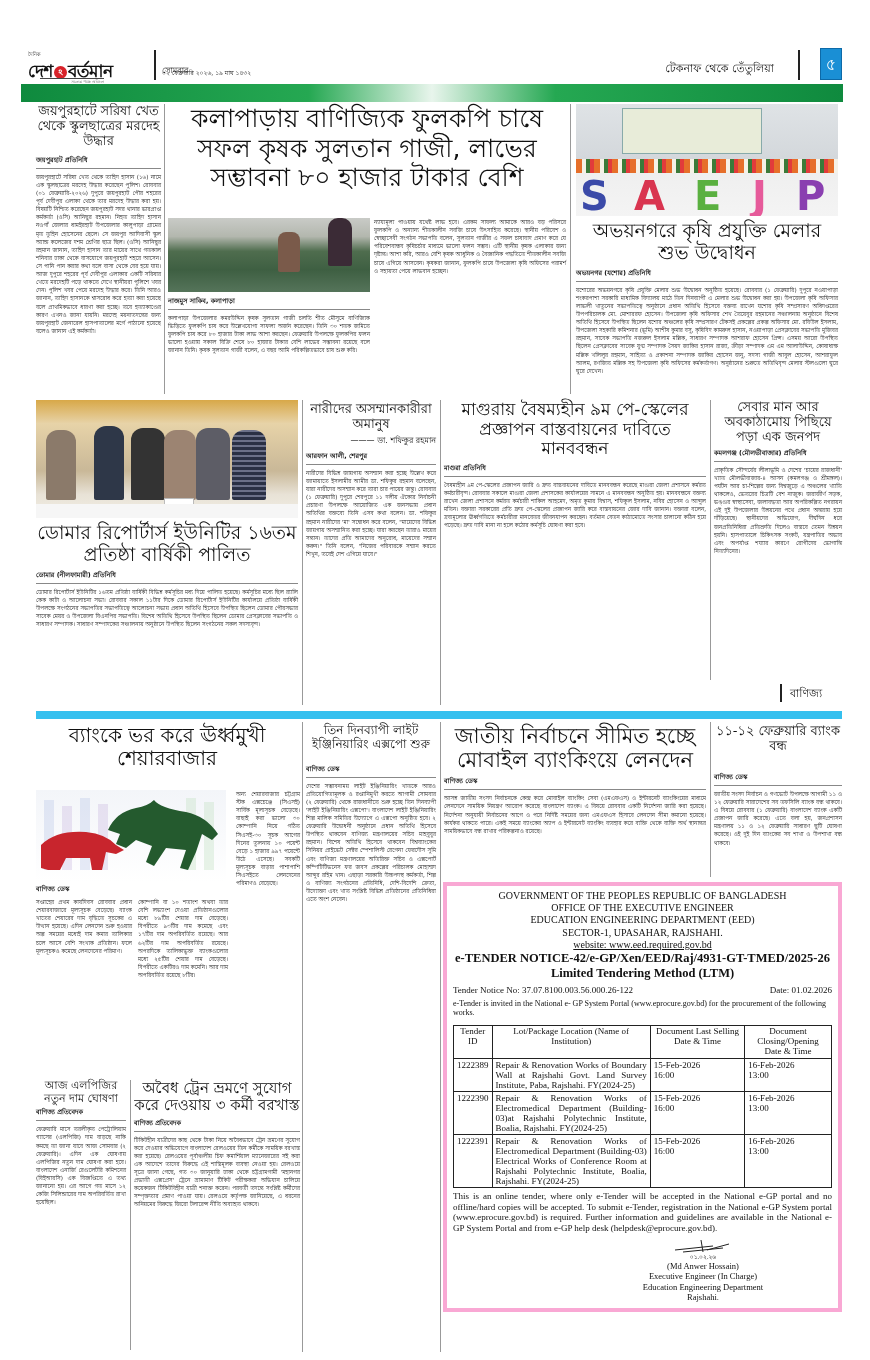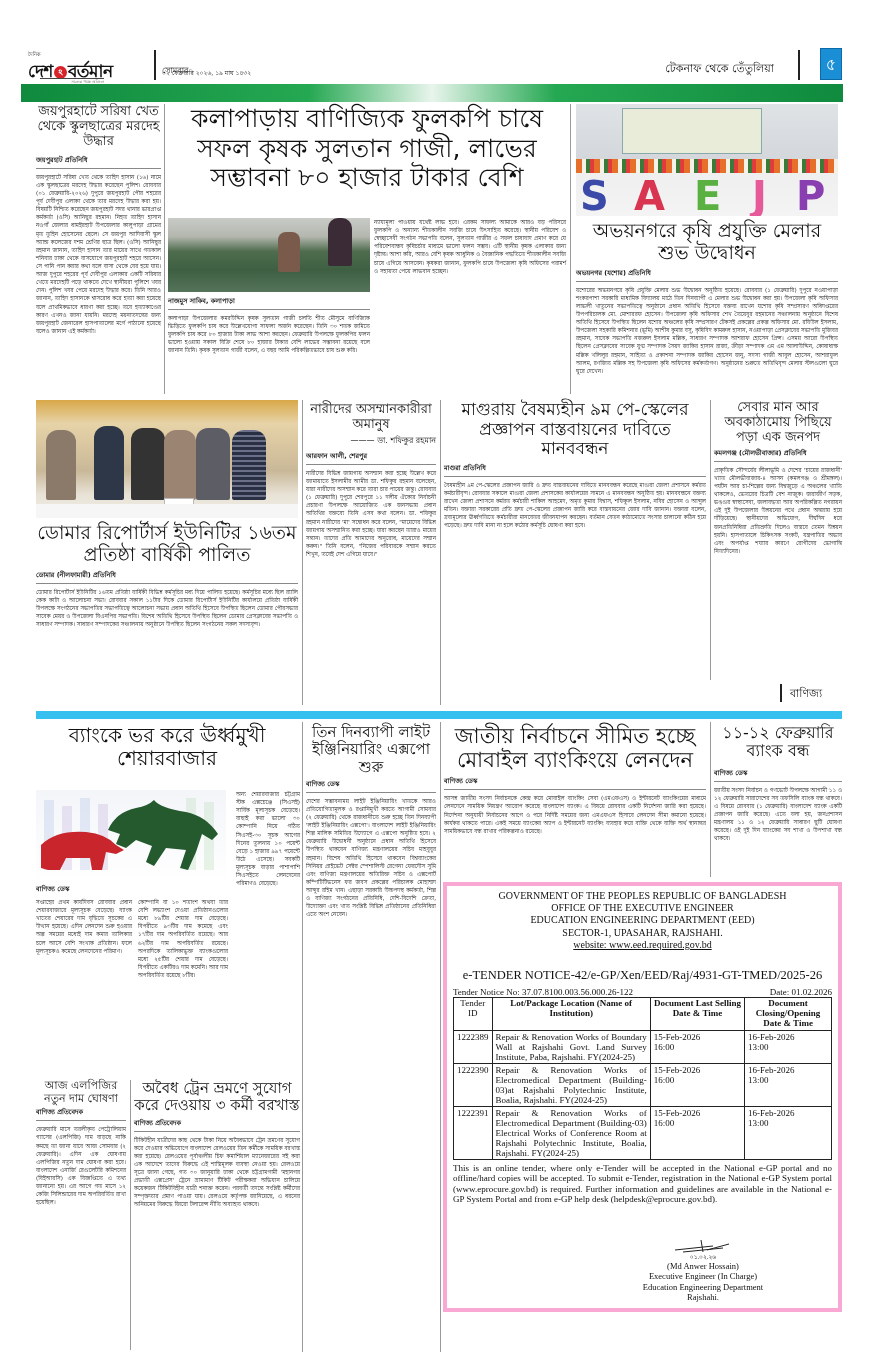--- a/index.html
+++ b/index.html
@@ -18,21 +18,21 @@
 .greenbar{left:21px;top:84px;width:822px;height:18px;background:linear-gradient(90deg,#0f8a3e 0%,#25a852 35%,#e8f5ec 50%,#25a852 65%,#0f8a3e 100%)}
 .bluebar{left:36px;top:711px;width:806px;height:8px;background:#35c0ef}
 h1,h2,h3{font-weight:normal;text-align:center;line-height:1.15;color:#111}
 .byline{font-size:6.5px;font-weight:bold;border-bottom:1px solid #888;padding-bottom:2px;margin-bottom:4px}
 .body{font-size:5.6px;line-height:1.45;text-align:justify;color:#222}
 .col-rule{position:absolute;width:1px;background:#999}
 .photo{position:absolute;overflow:hidden}
 .frame{border:4px solid #f9a8d4}
 table.tender{border-collapse:collapse;width:100%;font-family:"Liberation Serif",serif;font-size:9px}
 table.tender th,table.tender td{border:1.5px solid #222;padding:1px 3px;vertical-align:top}
-table.tender th{font-weight:bold;text-align:center;line-height:1.1}
+table.tender th{font-weight:normal;text-align:center;line-height:1.1}
 table.tender td.c{text-align:left}
 .serif{font-family:"Liberation Serif",serif}
 </style>
 </head>
 <body>
 
 <div class="abs masthead">
   <div class="logo-small">দৈনিক</div>
   <div class="logo">
     <span>দেশ</span><span class="dot">ঽ</span><span>বর্তমান</span>
@@ -152,21 +152,21 @@
 </div>
 <div class="abs" style="left:138px;top:898px;width:90px">
   <p class="body">কোম্পানি বা ১০ শতাংশ অথবা তার বেশি লভ্যাংশ দেওয়া প্রতিষ্ঠানগুলোর মধ্যে ৮৯টির শেয়ার দাম বেড়েছে। বিপরীতে ৯৩টির দাম কমেছে এবং ১৭টির দাম অপরিবর্তিত রয়েছে। আর ৬২টির দাম অপরিবর্তিত রয়েছে। অপরদিকে তালিকাভুক্ত ব্যাংকগুলোর মধ্যে ২৫টির শেয়ার দাম বেড়েছে। বিপরীতে একটিরও দাম কমেনি। আর দাম অপরিবর্তিত রয়েছে ৮টির।</p>
 </div>
 <div class="abs" style="left:236px;top:790px;width:64px">
   <p class="body">অন্য শেয়ারবাজার চট্টগ্রাম স্টক এক্সচেঞ্জে (সিএসই) সার্বিক মূল্যসূচক বেড়েছে। বাছাই করা ভালো ৩০ কোম্পানি নিয়ে গঠিত সিএসই-৩০ সূচক আগের দিনের তুলনায় ১০ পয়েন্ট বেড়ে ১ হাজার ৯৯৭ পয়েন্টে উঠে এসেছে। সবকটি মূল্যসূচক বাড়ার পাশাপাশি সিএসইতে লেনদেনের পরিমাণও বেড়েছে।</p>
 </div>
 <div class="col-rule" style="left:302px;top:722px;height:630px"></div>
 
 <div class="abs" style="left:306px;top:724px;width:130px">
-  <h3 style="font-size:15px;margin-bottom:3px">তিন দিনব্যাপী লাইট ইঞ্জিনিয়ারিং এক্সপো শুরু</h3>
+  <h3 style="font-size:12px;margin-bottom:12px">তিন দিনব্যাপী লাইট ইঞ্জিনিয়ারিং এক্সপো শুরু</h3>
   <div class="byline">বাণিজ্য ডেস্ক</div>
   <p class="body">দেশের সম্ভাবনাময় লাইট ইঞ্জিনিয়ারিং খাতকে আরও প্রতিযোগিতামূলক ও রপ্তানিমুখী করতে আগামী সোমবার (২ ফেব্রুয়ারি) থেকে রাজধানীতে শুরু হচ্ছে তিন দিনব্যাপী 'লাইট ইঞ্জিনিয়ারিং এক্সপো'। বাংলাদেশ লাইট ইঞ্জিনিয়ারিং শিল্প মালিক সমিতির উদ্যোগে এ এক্সপো অনুষ্ঠিত হবে। ২ ফেব্রুয়ারি উদ্বোধনী অনুষ্ঠানে প্রধান অতিথি হিসেবে উপস্থিত থাকবেন বাণিজ্য মন্ত্রণালয়ের সচিব মাহবুবুর রহমান। বিশেষ অতিথি হিসেবে থাকবেন বিশ্বব্যাংকের সিনিয়র প্রাইভেট সেক্টর স্পেশালিস্ট রেগেনা ফেরদৌস সুমি এবং বাণিজ্য মন্ত্রণালয়ের অতিরিক্ত সচিব ও এক্সপোর্ট কম্পিটিটিভনেস ফর জবস প্রকল্পের পরিচালক মোহাম্মদ আব্দুর রহিম খান। এছাড়া সরকারি উচ্চপদস্থ কর্মকর্তা, শিল্প ও বাণিজ্য সংগঠনের প্রতিনিধি, দেশি-বিদেশি ক্রেতা, উদ্যোক্তা এবং খাত সংশ্লিষ্ট বিভিন্ন প্রতিষ্ঠানের প্রতিনিধিরা এতে অংশ নেবেন।</p>
 </div>
 <div class="col-rule" style="left:440px;top:722px;height:630px"></div>
 
 <div class="abs" style="left:36px;top:1080px;width:90px">
   <h3 style="font-size:11px;margin-bottom:2px">আজ এলপিজির নতুন দাম ঘোষণা</h3>
   <div class="byline">বাণিজ্য প্রতিবেদক</div>
   <p class="body">ফেব্রুয়ারি মাসে তরলীকৃত পেট্রোলিয়াম গ্যাসের (এলপিজি) দাম বাড়ছে নাকি কমছে তা জানা যাবে আজ সোমবার (২ ফেব্রুয়ারি)। এদিন এক ঘোষণায় এলপিজির নতুন দাম ঘোষণা করা হবে। বাংলাদেশ এনার্জি রেগুলেটরি কমিশনের (বিইআরসি) এক বিজ্ঞপ্তিতে এ তথ্য জানানো হয়। এর আগে গত মাসে ১২ কেজি সিলিন্ডারের দাম অপরিবর্তিত রাখা হয়েছিল।</p>
 </div>
@@ -183,40 +183,42 @@
   <div style="display:flex;gap:6px">
     <div style="flex:1">
       <div class="byline">বাণিজ্য ডেস্ক</div>
       <p class="body" style="max-height:80px;overflow:hidden">আসন্ন জাতীয় সংসদ নির্বাচনকে কেন্দ্র করে মোবাইল ব্যাংকিং সেবা (এমএফএস) ও ইন্টারনেট ব্যাংকিংয়ের মাধ্যমে লেনদেনে সাময়িক নিয়ন্ত্রণ আরোপ করেছে বাংলাদেশ ব্যাংক। এ বিষয়ে রোববার একটি নির্দেশনা জারি করা হয়েছে। নির্দেশনা অনুযায়ী নির্বাচনের আগে ও পরে নির্দিষ্ট সময়ের জন্য এমএফএস হিসাবে লেনদেন সীমা কমানো হয়েছে। কার্যকর থাকতে পারে। একই সময়ে ব্যাংকের অ্যাপ ও ইন্টারনেট ব্যাংকিং ব্যবহার করে ব্যক্তি থেকে ব্যক্তি অর্থ স্থানান্তর সাময়িকভাবে বন্ধ রাখার পরিকল্পনাও রয়েছে।</p>
     </div>
   </div>
 </div>
 <div class="col-rule" style="left:710px;top:722px;height:155px"></div>
 
 <div class="abs" style="left:714px;top:724px;width:128px">
-  <h3 style="font-size:16px;margin-bottom:7px">১১-১২ ফেব্রুয়ারি ব্যাংক বন্ধ</h3>
+  <h3 style="font-size:13px;margin-bottom:18px">১১-১২ ফেব্রুয়ারি ব্যাংক বন্ধ</h3>
   <div class="byline">বাণিজ্য ডেস্ক</div>
   <p class="body">জাতীয় সংসদ নির্বাচন ও গণভোট উপলক্ষে আগামী ১১ ও ১২ ফেব্রুয়ারি সারাদেশের সব তফসিলি ব্যাংক বন্ধ থাকবে। এ বিষয়ে রোববার (১ ফেব্রুয়ারি) বাংলাদেশ ব্যাংক একটি প্রজ্ঞাপন জারি করেছে। এতে বলা হয়, জনপ্রশাসন মন্ত্রণালয় ১১ ও ১২ ফেব্রুয়ারি সাধারণ ছুটি ঘোষণা করেছে। ওই দুই দিন ব্যাংকের সব শাখা ও উপশাখা বন্ধ থাকবে।</p>
 </div>
 
 <div class="abs frame serif" style="left:443px;top:882px;width:399px;height:430px;padding:4px 6px">
   <div style="text-align:center;font-size:10px;line-height:1.22">
     <div>GOVERNMENT OF THE PEOPLES REPUBLIC OF BANGLADESH</div>
     <div>OFFICE OF THE EXECUTIVE ENGINEER</div>
     <div>EDUCATION ENGINEERING DEPARTMENT (EED)</div>
     <div>SECTOR-1, UPASAHAR, RAJSHAHI.</div>
     <div style="text-decoration:underline">website: www.eed.required.gov.bd</div>
   </div>
-  <div style="text-align:center;font-weight:normal;font-size:12.5px;line-height:1.2;margin-top:17px">
+  <div style="text-align:center;font-weight:bold;font-size:12.5px;line-height:1.2;margin-top:0">
     <div>e-TENDER NOTICE-42/e-GP/Xen/EED/Raj/4931-GT-TMED/2025-26</div>
+    <div>Limited Tendering Method (LTM)</div>
   </div>
   <div style="display:flex;justify-content:space-between;font-size:9px;margin-top:4px">
     <span>Tender Notice No: 37.07.8100.003.56.000.26-122</span>
     <span>Date: 01.02.2026</span>
   </div>
+  <p style="font-size:8px;line-height:1.15;margin:4px 0 8px">e-Tender is invited in the National e- GP System Portal (www.eprocure.gov.bd) for the procurement of the following works.</p>
   <table class="tender">
     <colgroup>
         <col style="width:10%">
         <col style="width:42%">
         <col style="width:25%">
         <col style="width:23%">
       </colgroup>
     <thead>
       <tr>
         <th style="font-weight:normal">Tender ID</th>

